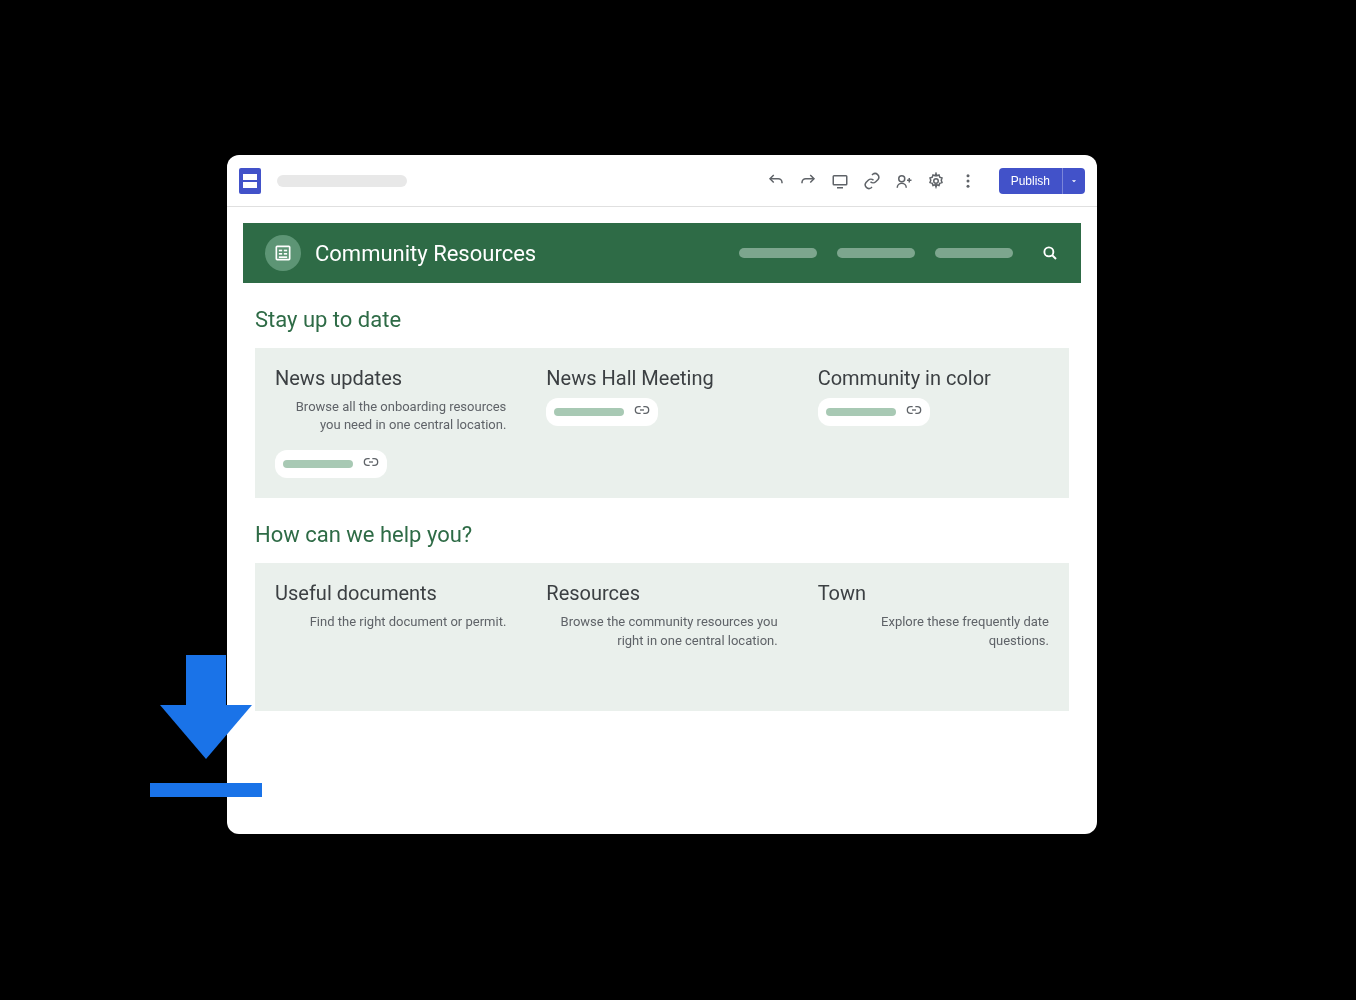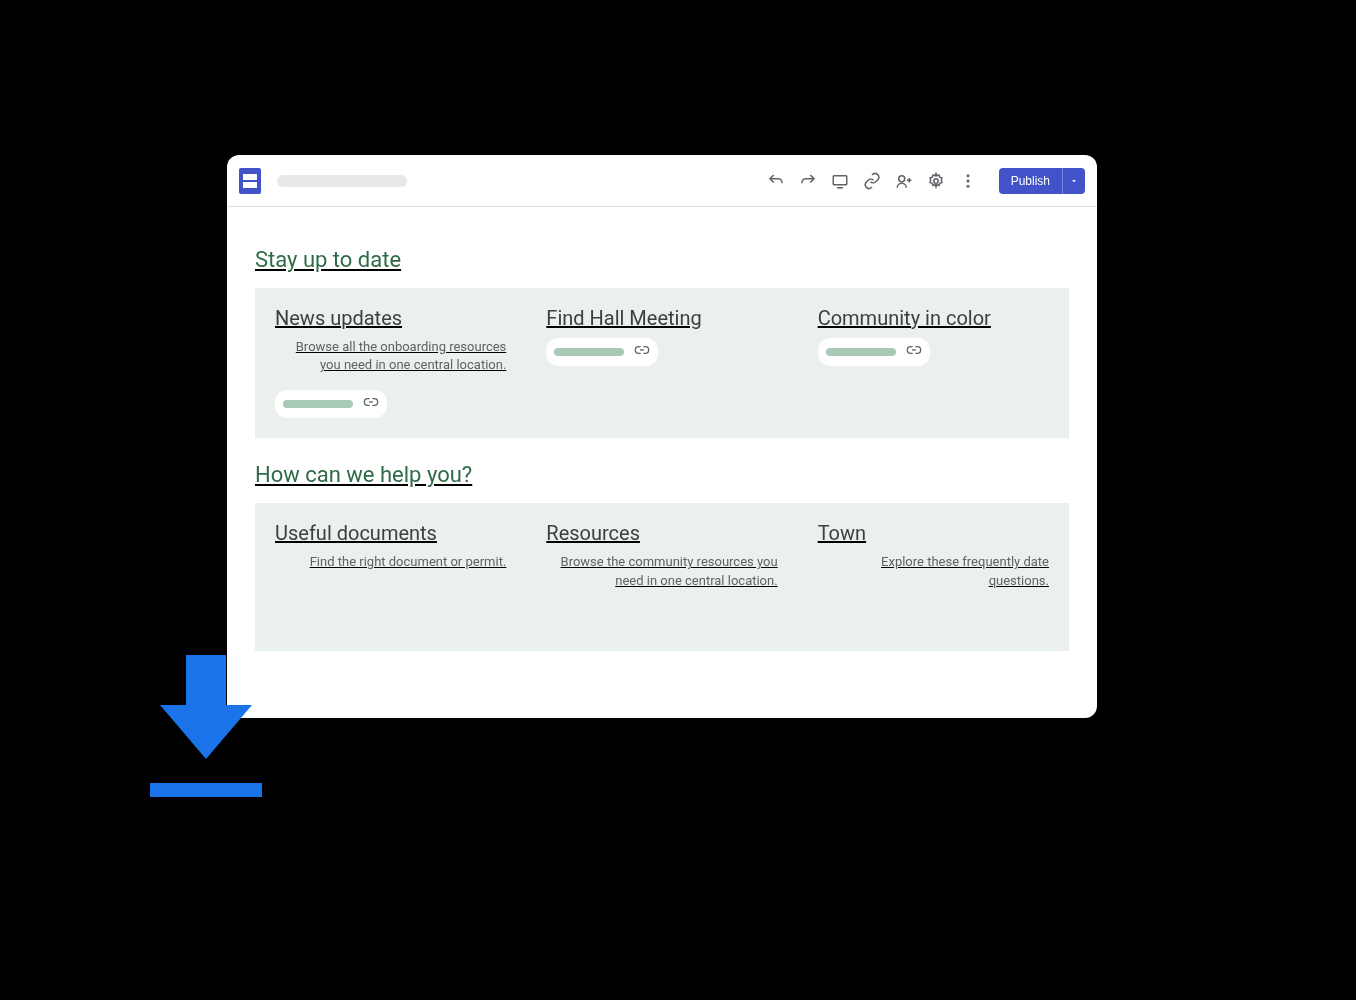--- a/index.html
+++ b/index.html
@@ -8,21 +8,21 @@
   height: 1000px;
   background: #000;
   font-family: 'Google Sans', Roboto, Arial, sans-serif;
   position: relative;
 }
 .window {
   position: absolute;
   left: 227px;
   top: 155px;
   width: 870px;
-  height: 563px;
+  height: 679px;
   background: #fff;
   border-radius: 12px;
   box-shadow: 0 4px 20px rgba(0,0,0,0.4);
   overflow: hidden;
 }
 .toolbar {
   height: 52px;
   display: flex;
   align-items: center;
   padding: 0 12px;
@@ -136,21 +136,20 @@
   height: 10px;
   background: #7da68e;
   border-radius: 5px;
 }
 .search-icon-site {
   color: #fff;
   margin-left: 8px;
 }
 .section {
   padding: 24px 12px 0 12px;
-  text-decoration: underline;
 }
 .section-title {
   color: #2e6b46;
   font-size: 22px;
   font-weight: 400;
   margin-bottom: 16px;
 }
 .cards {
   display: flex;
 }
@@ -259,40 +258,64 @@
         <button class="publish-drop">
           <svg width="10" height="10" viewBox="0 0 24 24" fill="currentColor">
               <path d="M7 10l5 5 5-5z"></path>
             </svg>
         </button>
       </div>
     </div>
   </div>
 
   <div class="content-area">
+    <div class="site-header">
+      <div class="site-logo">
+        <svg viewBox="0 0 24 24" fill="#fff">
+            <rect x="4" y="4" width="16" height="16" rx="1" fill="none" stroke="#fff" stroke-width="2"></rect>
+            <rect x="7" y="8" width="4" height="2"></rect>
+            <rect x="13" y="8" width="4" height="2"></rect>
+            <rect x="7" y="12" width="4" height="2"></rect>
+            <rect x="13" y="12" width="4" height="2"></rect>
+            <rect x="7" y="16" width="10" height="2"></rect>
+          </svg>
+      </div>
+      <div class="site-title">Community Resources</div>
+      <div class="nav-placeholders">
+        <div class="nav-ph"></div>
+        <div class="nav-ph"></div>
+        <div class="nav-ph"></div>
+        <div class="tb-icon search-icon-site">
+          <svg viewBox="0 0 24 24" fill="none" stroke="currentColor" stroke-width="2.5">
+              <circle cx="10.5" cy="10.5" r="6"></circle>
+              <path d="M20 20l-5-5"></path>
+            </svg>
+        </div>
+      </div>
+    </div>
 
     <div class="section">
       <h2 class="section-title">Stay up to date</h2>
       <div class="cards">
         <div class="card">
           <div class="card-title">News updates</div>
           <div class="card-desc">Browse all the onboarding resources you need in one central location.</div>
           <div class="chip">
             <div class="chip-bar"></div>
             <span class="chip-link-icon">
               <svg width="16" height="16" viewBox="0 0 24 24" fill="none" stroke="currentColor" stroke-width="2">
                   <path d="M9 12h6"></path>
                   <path d="M10 7H7a5 5 0 000 10h3"></path>
                   <path d="M14 7h3a5 5 0 010 10h-3"></path>
                 </svg>
             </span>
           </div>
         </div>
         <div class="card">
-          <div class="card-title">Find Hall Meeting</div>
+          <div class="card-title">News Hall Meeting</div>
           <div class="chip">
             <div class="chip-bar"></div>
             <span class="chip-link-icon">
               <svg width="16" height="16" viewBox="0 0 24 24" fill="none" stroke="currentColor" stroke-width="2">
                   <path d="M9 12h6"></path>
                   <path d="M10 7H7a5 5 0 000 10h3"></path>
                   <path d="M14 7h3a5 5 0 010 10h-3"></path>
                 </svg>
             </span>
           </div>
@@ -315,21 +338,21 @@
 
     <div class="section">
       <h2 class="section-title">How can we help you?</h2>
       <div class="cards">
         <div class="card">
           <div class="card-title">Useful documents</div>
           <div class="card-desc">Find the right document or permit.</div>
         </div>
         <div class="card">
           <div class="card-title">Resources</div>
-          <div class="card-desc">Browse the community resources you need in one central location.</div>
+          <div class="card-desc">Browse the community resources you right in one central location.</div>
         </div>
         <div class="card">
           <div class="card-title">Town</div>
           <div class="card-desc">Explore these frequently date questions.</div>
         </div>
       </div>
     </div>
   </div>
 </div>
 

